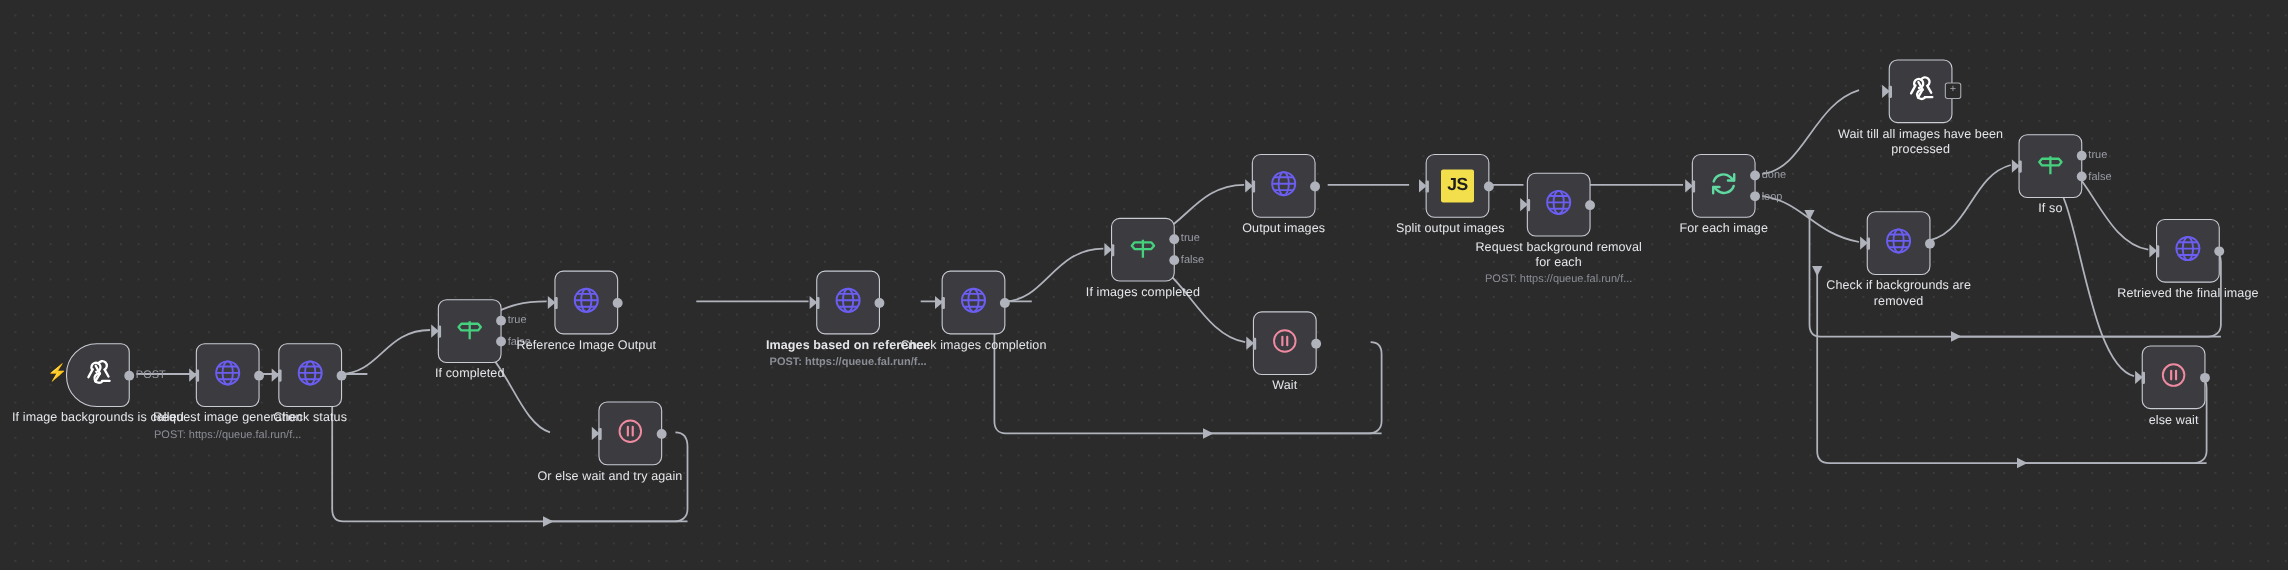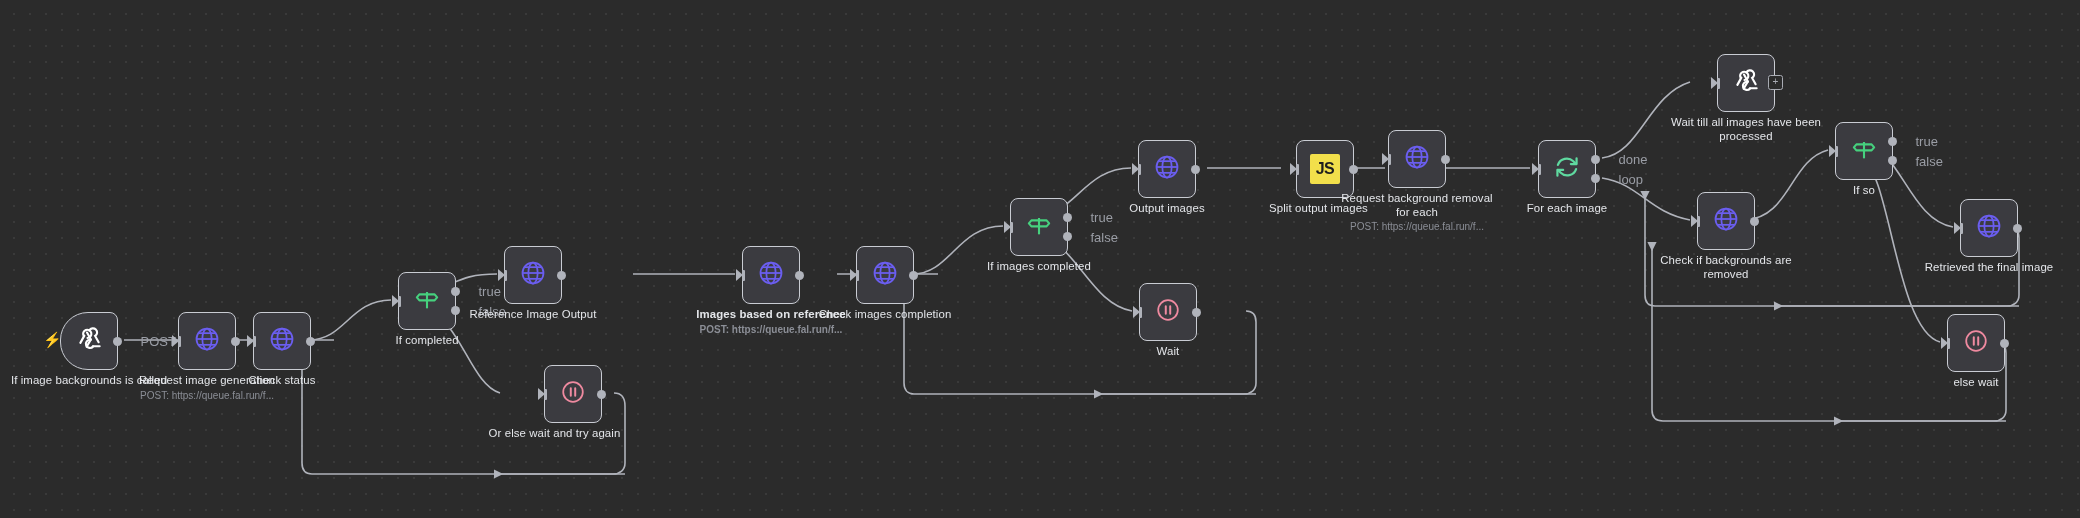--- a/index.html
+++ b/index.html
@@ -87,24 +87,24 @@
     border-radius: 50%;
     background: #b0b3bb;
     right: -4.5px;
     top: 50%;
     margin-top: -4.5px;
   }
   .port-out.p-a { top: 33%; }
   .port-out.p-b { top: 67%; }
   .port-label {
     position: absolute;
-    left: 28px;
+    left: 11px;
     top: 50%;
     transform: translateY(-50%);
-    font-size: 13px;
+    font-size: 10px;
     color: #9a9da5;
     white-space: nowrap;
     text-align: center;
   }
   .port-in {
     position: absolute;
     left: -7px;
     top: 50%;
     margin-top: -6px;
     width: 0; height: 0;
@@ -480,21 +480,21 @@
           <span class="bar"></span>
         </span>
       <span class="js-chip">JS</span>
       <span class="port-out"></span>
     </div>
     <div class="node-labels">
       <div class="node-title">Split output images</div>
     </div>
   </div>
 
-  <div class="node" style="left:1388px; top:130px;text-decoration:underline;">
+  <div class="node" style="left:1388px; top:157px;text-decoration:underline;">
     <div class="node-box">
       <span class="port-in">
           <span class="tri"></span>
           <span class="bar"></span>
         </span>
       <span class="ic">
         <svg width="28" height="28" viewBox="0 0 24 24" fill="none" stroke="#6b5ef0" stroke-width="1.5">
           <circle cx="12" cy="12" r="9"></circle>
           <ellipse cx="12" cy="12" rx="4" ry="9"></ellipse>
           <path d="M3 12h18"></path>

